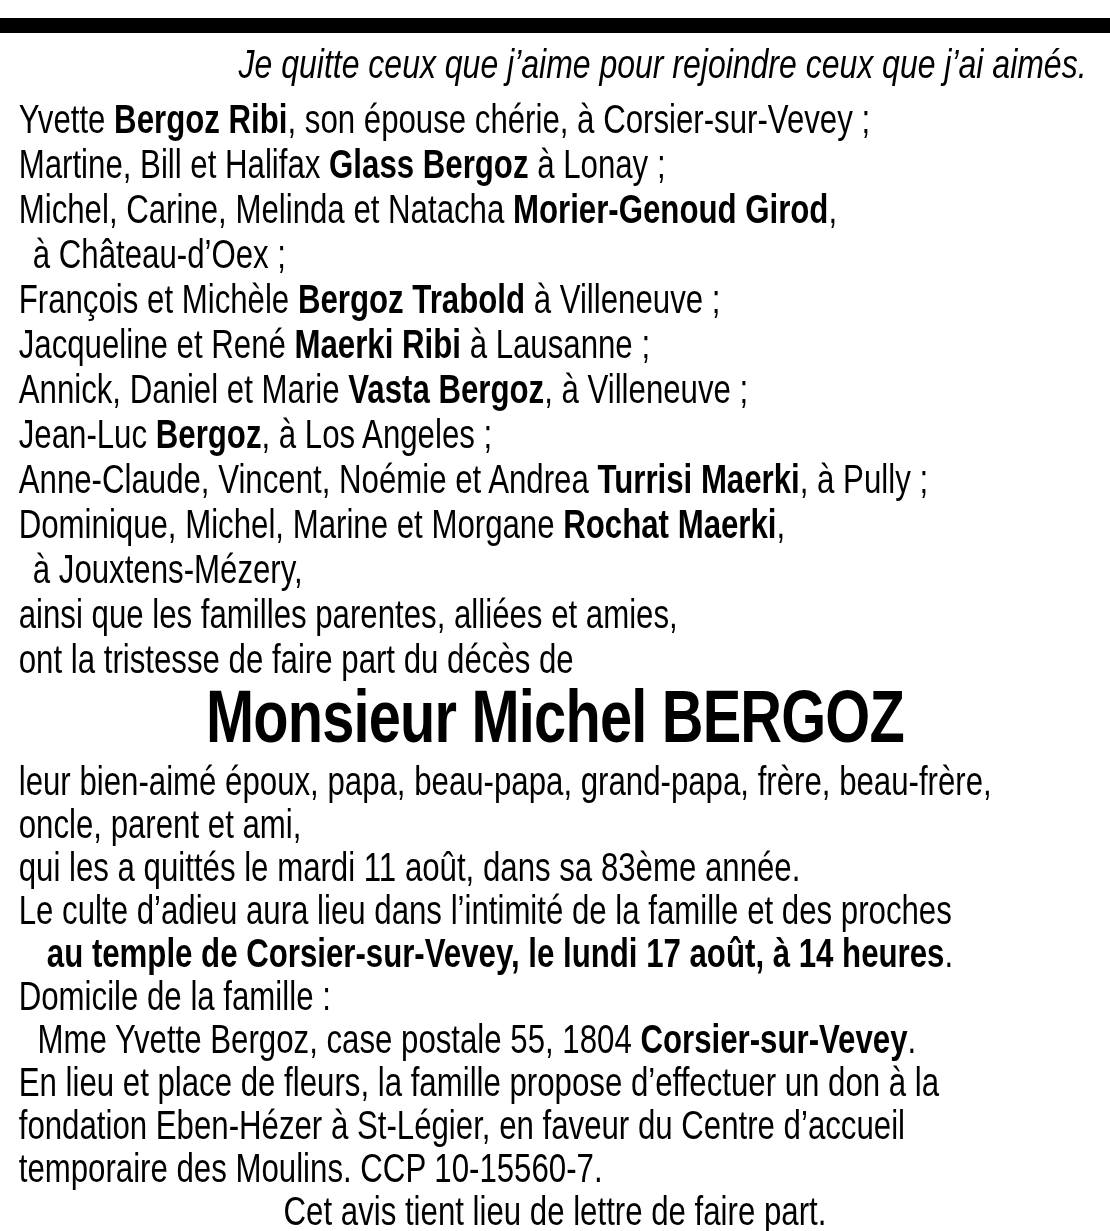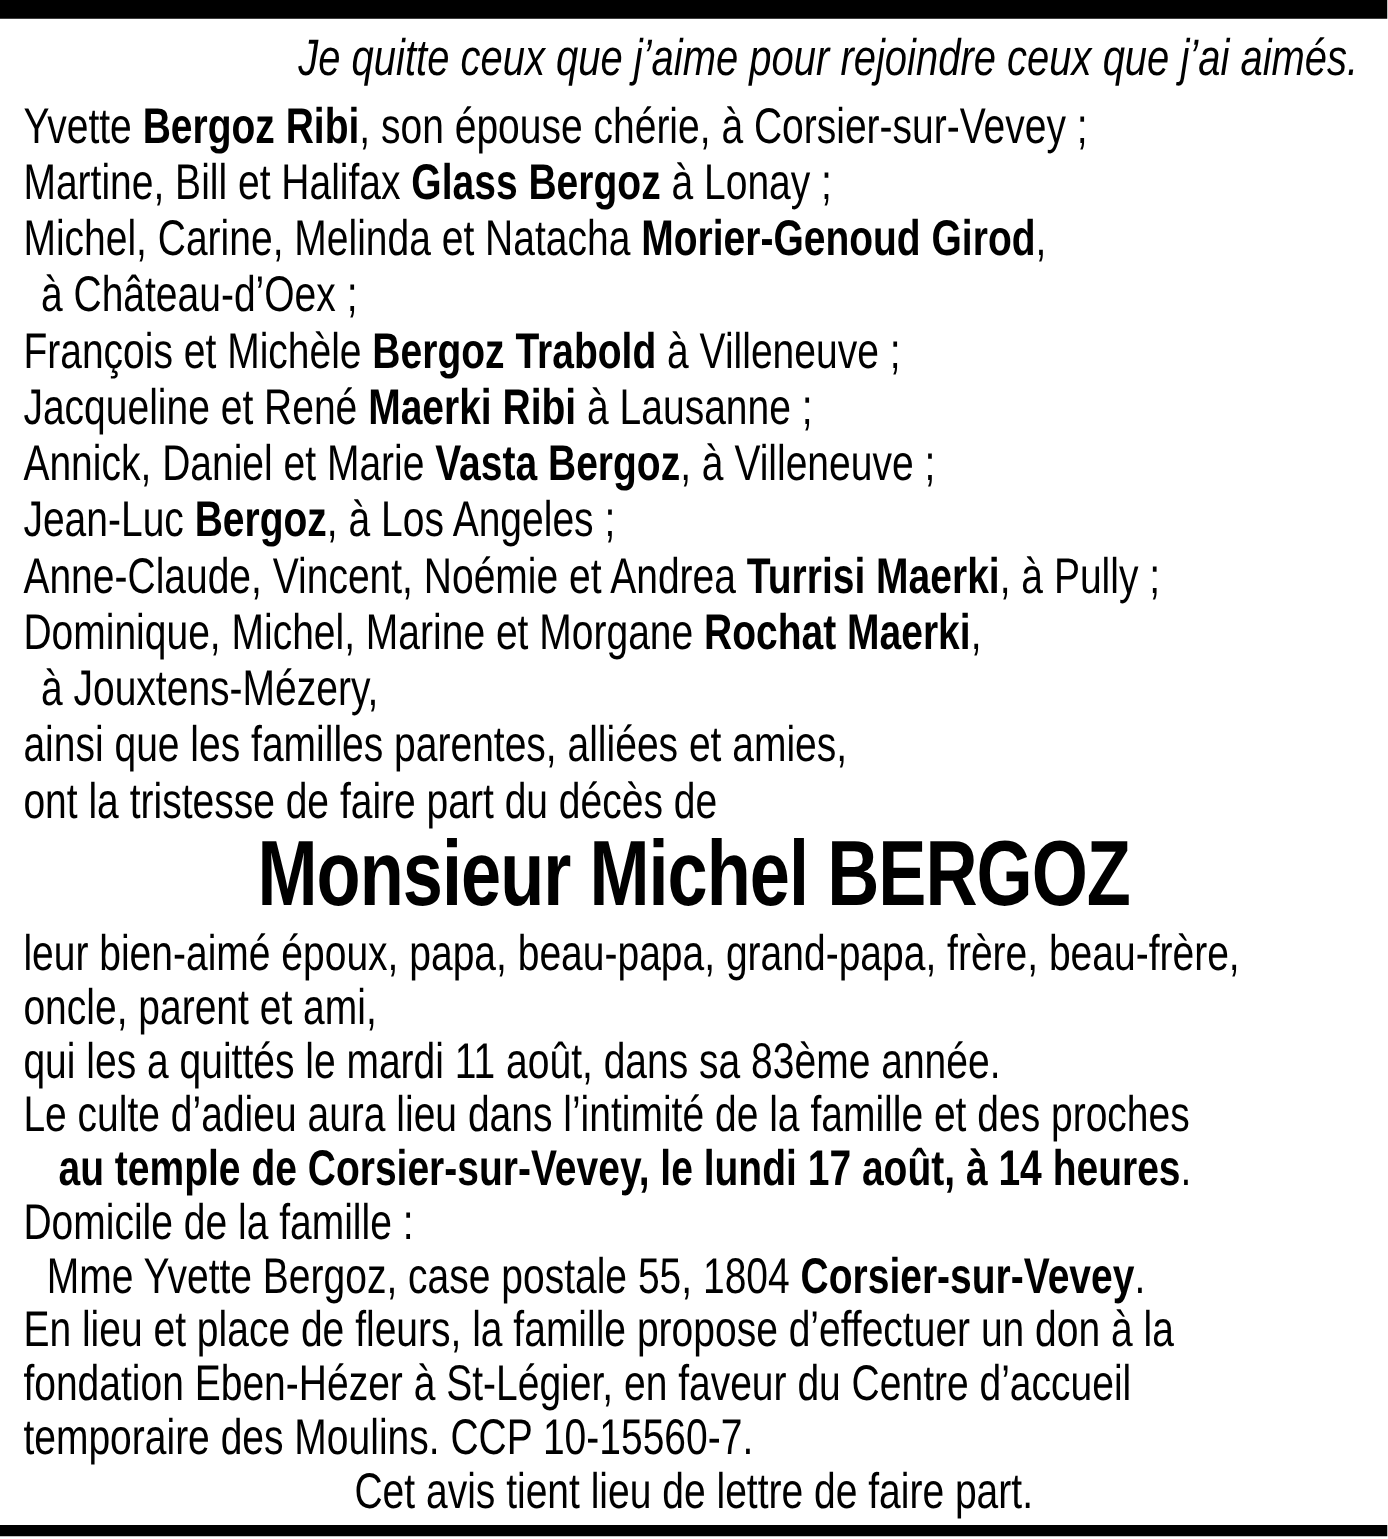--- a/index.html
+++ b/index.html
@@ -12,20 +12,21 @@
     height: 1231px;
     overflow: hidden;
     font-family: "Liberation Sans", "DejaVu Sans", sans-serif;
     color: #000;
   }
   .page {
     position: relative;
     width: 1110px;
     height: 996px;
     background: #fff;
+    margin-top: 18px;
   }
   .bar {
     position: absolute;
     left: 0;
     width: 100%;
     background: #000;
   }
   .bar.top { top: 0; height: 15px; }
   .bar.bottom { top: 1220px; height: 9px; }
   

